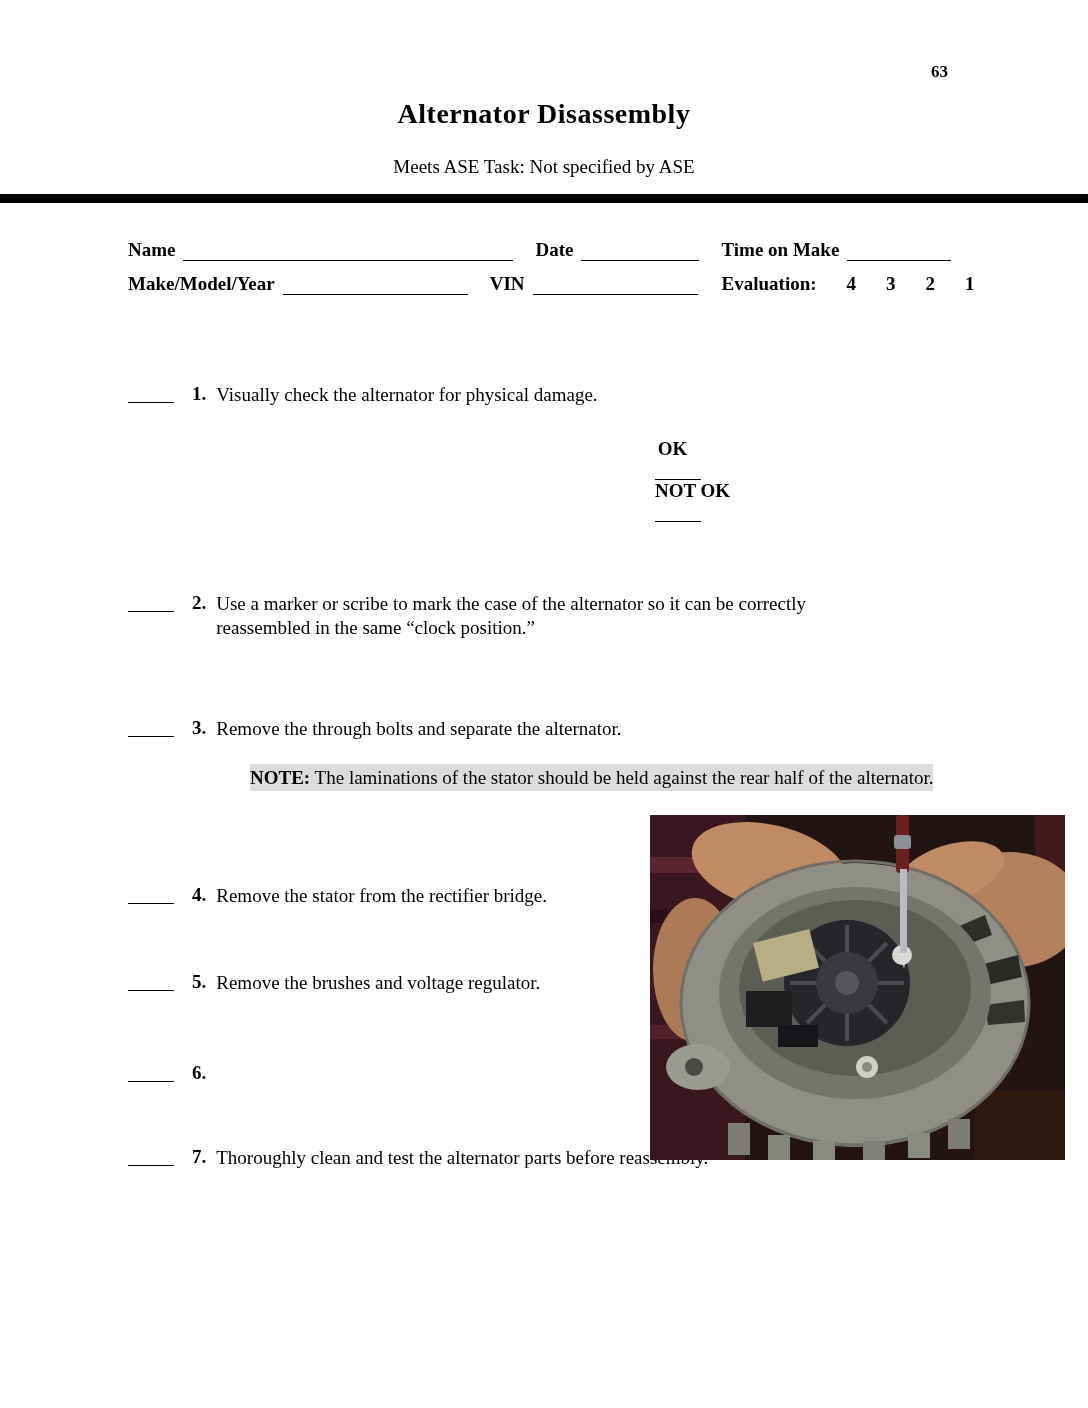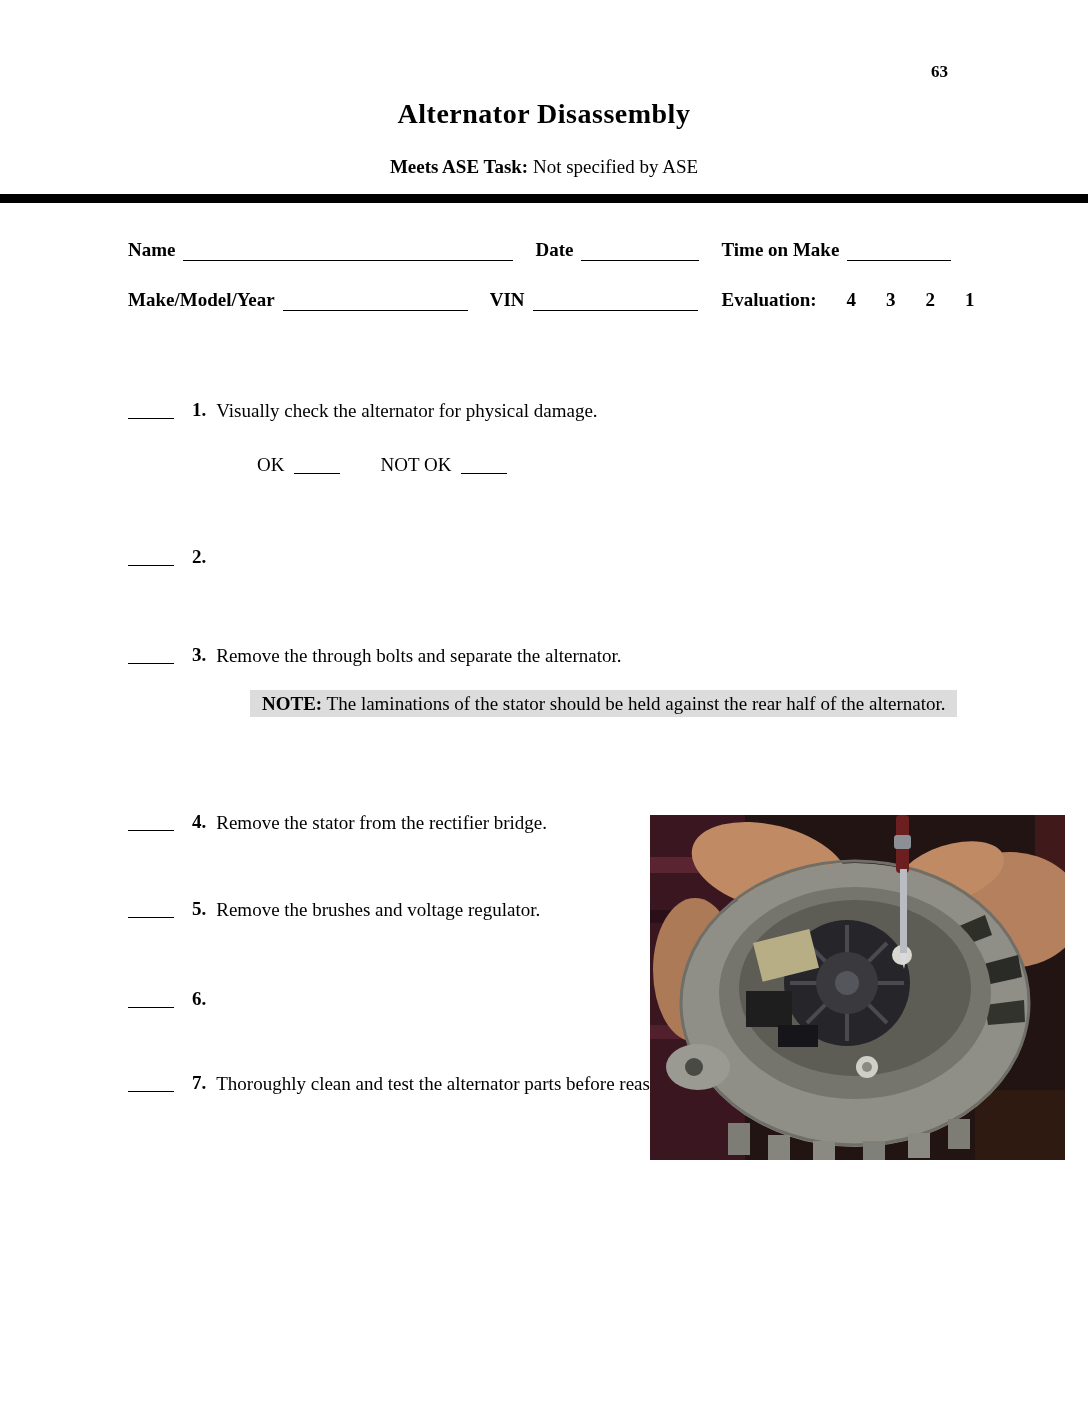--- a/index.html
+++ b/index.html
@@ -4,48 +4,48 @@
 <style>
   * { margin:0; padding:0; box-sizing:border-box; }
   html,body { background:#ffffff; }
   body {
     width:1088px; min-height:1408px; position:relative;
     font-family:"Liberation Serif", serif; color:#000; font-size:19px;
   }
   .page-number { font-weight:bold; font-size:17px; text-align:right; padding:62px 140px 0 18px; }
   .title { font-size:28px; font-weight:bold; text-align:center; margin-top:16px; letter-spacing:0.5px; }
   .subtitle { text-align:center; margin-top:26px; font-size:19px; }
-  .subtitle .b { font-weight:bold; }
+  .subtitle .b { font-weight:normal; }
   .rule { height:9px; background:#000; margin-top:16px; width:100%; }
   .content { padding:36px 0 0 128px; }
   .form-row { display:flex; align-items:flex-end; white-space:nowrap; }
-  .form-row.second { margin-top:28px; }
+  .form-row.second { margin-top:12px; }
   .lbl { font-weight:bold; }
   .u { display:inline-block; border-bottom:1.6px solid #000; height:15px; margin-left:8px; }
   .u-name { width:330px; }
   .u-date { width:118px; }
   .u-time { width:104px; }
   .u-make { width:185px; }
   .u-vin  { width:165px; }
   .gap { margin-left:22px; }
   .eval-label { font-weight:bold; margin-left:24px; }
   .eval-num { font-weight:bold; margin-left:30px; }
   .steps { margin-top:88px; }
   .step { display:flex; align-items:flex-start; }
   .blank { width:46px; height:20px; border-bottom:1.6px solid #000; flex:none; }
   .step-num { font-weight:bold; margin:0 10px 0 18px; flex:none; }
   .step-text { width:660px; line-height:1.3; }
   .mt-s1 { margin-top:0; }
-  .ok-line { display:flex; align-items:flex-start; margin:30px 0 0 129px; font-weight:normal; }
+  .ok-line { display:flex; align-items:center; margin:30px 0 0 129px; font-weight:bold;flex-direction:column; }
   .ok-line .blank { margin-left:10px; }
   .ok-line .notok { margin-left:40px; }
   .mt-s2 { margin-top:70px; }
   .mt-s3 { margin-top:76px; }
   .note { margin:22px 0 0 122px; width:716px; line-height:1.5; }
-  .note-hl { background:#dcdcdc; padding:3px 12px; }
+  .note-hl { background:#dcdcdc; padding:3px 0; }
   .note-label { font-weight:bold; }
   .mt-s4 { margin-top:92px; }
   .mt-s5 { margin-top:62px; }
   .mt-s6 { margin-top:66px; }
   .mt-s7 { margin-top:62px; }
   .photo {
     position:absolute; left:650px; top:815px; width:415px; height:345px;
     overflow:hidden; background:#231414;
   }
 </style>
@@ -98,20 +98,21 @@
       <div class="ok-line">
         <span>OK</span>
         <span class="blank"></span>
         <span class="notok">NOT OK</span>
         <span class="blank"></span>
       </div>
 
       <div class="step mt-s2">
         <span class="blank"></span>
         <span class="step-num">2.</span>
+        <span class="step-text">Use a marker or scribe to mark the case of the alternator so it can be correctly reassembled in the same “clock position.”</span>
       </div>
 
       <div class="step mt-s3">
         <span class="blank"></span>
         <span class="step-num">3.</span>
         <span class="step-text">Remove the through bolts and separate the alternator.</span>
       </div>
 
       <div class="note">
         <span class="note-hl"><span class="note-label">NOTE:</span><span>  The laminations of the stator should be held against the rear half of the alternator.</span></span>

